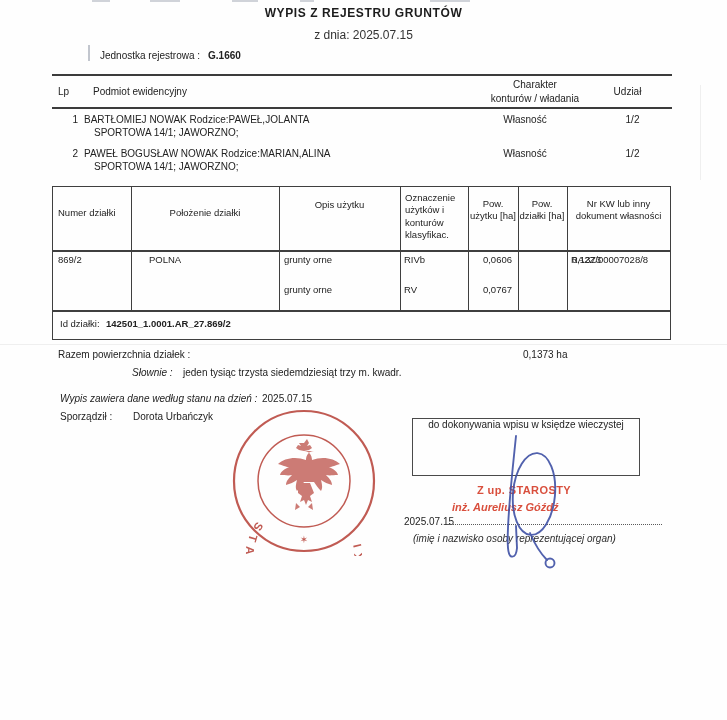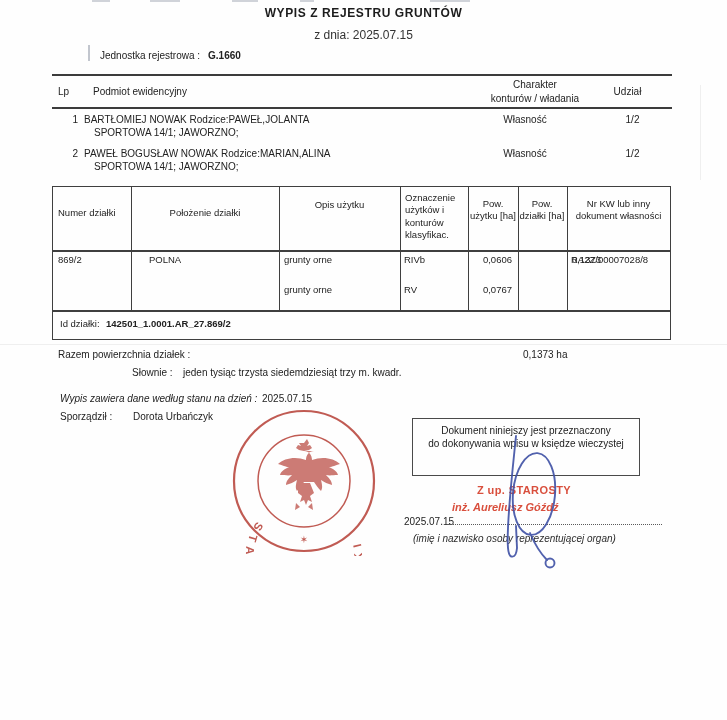--- a/index.html
+++ b/index.html
@@ -105,30 +105,29 @@
     <div class="abs t95 rt" style="left:415px;top:97px;width:44px;">0,0767</div>
     <div class="abs t95 rt" style="left:465px;top:67px;width:44px;padding-left:39px;">0,1373</div>
     <div class="abs t95" style="left:518px;top:67px;">RA2Z/00007028/8</div>
 
     <div class="abs t95" style="left:7px;top:131px;">Id działki:</div>
     <div class="abs t95 b" style="left:53px;top:131px;">142501_1.0001.AR_27.869/2</div>
   </div>
 
   <div class="abs t10" style="left:58px;top:349px;">Razem powierzchnia działek :</div>
   <div class="abs t10" style="left:523px;top:349px;">0,1373 ha</div>
-  <div class="abs t10" style="left:132px;top:367px;">Słownie :</div>
+  <div class="abs t10" style="left:132px;top:367px;font-style:italic;">Słownie :</div>
   <div class="abs t10" style="left:183px;top:367px;">jeden tysiąc trzysta siedemdziesiąt trzy  m. kwadr.</div>
 
   <div class="abs t10 i" style="left:60px;top:393px;">Wypis zawiera dane według stanu na dzień :</div>
   <div class="abs t10" style="left:262px;top:393px;">2025.07.15</div>
   <div class="abs t10" style="left:60px;top:411px;">Sporządził :</div>
   <div class="abs t10" style="left:133px;top:411px;">Dorota Urbańczyk</div>
 
   <div class="abs" style="left:412px;top:418px;width:226px;height:56px;border:1.3px solid #4a4a4a;">
-    <div class="t10 ctr" style="margin-top:6px;">Dokument niniejszy jest przeznaczony</div>
     <div class="t10 ctr">do dokonywania wpisu w księdze wieczystej</div>
   </div>
 
   <svg class="abs stamp-wrap" style="left:227px;top:406px;" width="154" height="150" viewBox="-77 -75 154 150">
     <g stroke="#b8453c" fill="none" stroke-width="2.2">
       <circle cx="0" cy="0" r="70"></circle>
       <circle cx="0" cy="0" r="46" stroke-width="1.5"></circle>
     </g>
     <defs>
       <path id="stampArc" d="M -44.4 37.3 A 58 58 0 1 0 44.4 37.3"></path>

